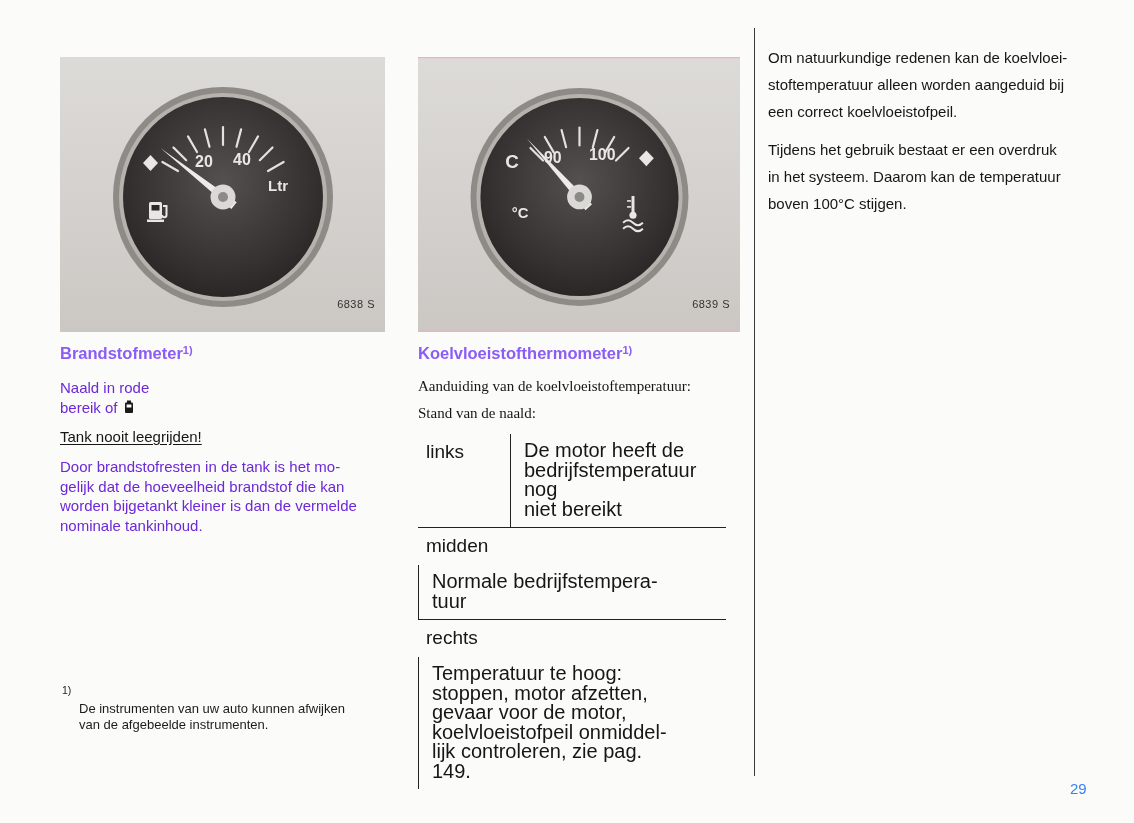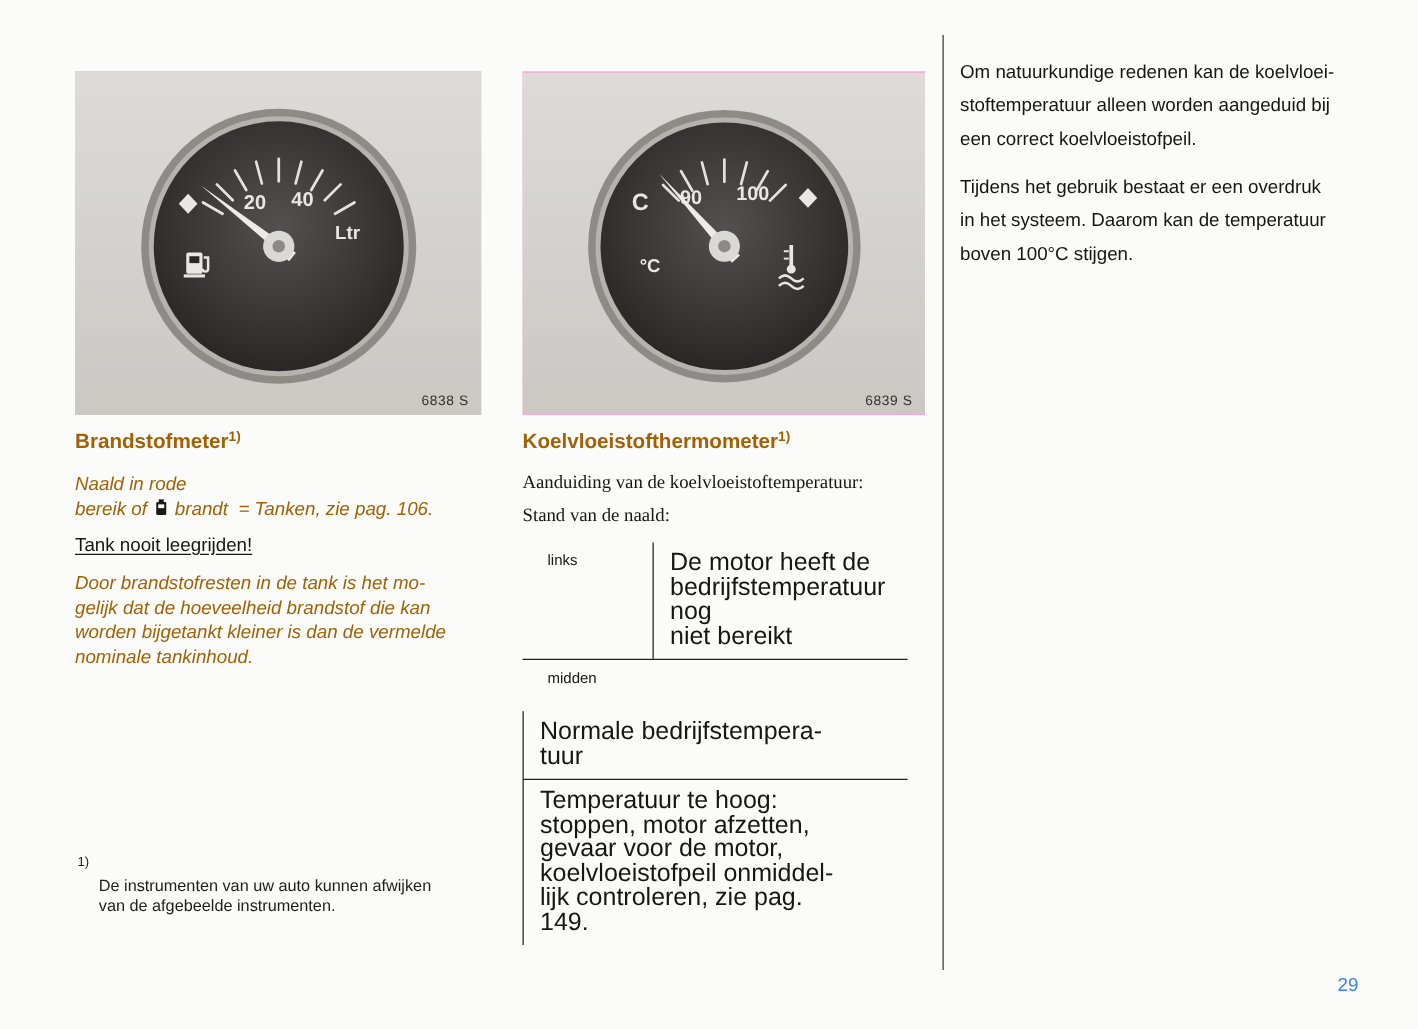--- a/index.html
+++ b/index.html
@@ -18,35 +18,35 @@
 
   .figure {
     position:relative;
     width:100%;
     height:275px;
     background:#f9a8d4;
   }
   .figure svg { display:block; width:100%; height:100%; }
   .figure-code {
     position:absolute;
-    right:10px; bottom:5px;
+    right:10px; bottom:22px;
     font-size:11px;
     color:#35322f;
     letter-spacing:0.5px;
   }
 
   h2.heading {
     margin:12px 0 15px 0;
     font-size:16.5px;
     font-weight:bold;
-    color:#a16207;
+    color:#8b5cf6;
   }
   .sup { font-size:11px; position:relative; top:-5px; font-weight:bold; }
 
-  .body-text { font-size:15px; line-height:19.5px; color:#a16207;font-style:italic; }
+  .body-text { font-size:15px; line-height:19.5px; color:#6d28d9; }
   .pre { white-space:pre-line; }
   .prewrap { white-space:pre-wrap; }
 
   .line2 { display:flex; align-items:center; }
   .fuel-glyph { display:inline-block; margin:0 2px; position:relative; top:1px; }
 
   .warning {
     margin:11px 0 12px 0;
     font-size:15px;
     text-decoration:underline;
@@ -54,24 +54,23 @@
   }
 
   .intro { font-size:15px; margin-bottom:9px;font-family:Liberation Serif, serif; }
   .intro2 { margin-bottom:12px;margin-top:10px; }
 
   .needle-table { width:308px; margin-top:2px; }
   .ntable-row { display:flex; }
   .ntable-row + .ntable-row { border-top:1.5px solid #222;flex-direction:column; }
   .ntable-term {
     width:92px;
-    padding:7px 4px 20px 8px;
-    font-size:12px;
+    padding:7px 4px 8px 8px;
+    font-size:19px;
     flex:none;
-    margin-left:12px;
   }
   .ntable-desc {
     flex:1;
     border-left:1.5px solid #222;
     padding:7px 0 8px 13px;
     font-size:20px;
     line-height:19.5px;
   }
 
   .right-para { font-size:15px; line-height:27px; margin-bottom:11px; }
@@ -162,21 +161,20 @@
   <div class="body-text">Naald in rode</div>
   <div class="body-text line2">
     <span class="prewrap">bereik of </span>
     <span class="fuel-glyph">
       <svg width="10" height="14" viewBox="0 0 10 14">
         <rect x="3" y="0.5" width="4" height="2.5" fill="#1a1a1a"></rect>
         <rect x="1" y="2.5" width="8" height="10.5" rx="1" fill="#1a1a1a"></rect>
         <rect x="2.6" y="4.5" width="4.8" height="3" fill="#fff"></rect>
       </svg>
     </span>
-    <span class="prewrap"> brandt  = Tanken, zie pag. 106.</span>
   </div>
 
   <div class="warning">Tank nooit leegrijden!</div>
 
   <div class="body-text pre">Door brandstofresten in de tank is het mo-
 gelijk dat de hoeveelheid brandstof die kan
 worden bijgetankt kleiner is dan de vermelde
 nominale tankinhoud.</div>
 </div>
 
@@ -240,20 +238,21 @@
       <div class="ntable-desc pre">De motor heeft de
 bedrijfstemperatuur nog
 niet bereikt</div>
     </div>
     <div class="ntable-row">
       <div class="ntable-term">midden</div>
       <div class="ntable-desc pre">Normale bedrijfstempera-
 tuur</div>
     </div>
     <div class="ntable-row">
+      <div class="ntable-term">rechts</div>
       <div class="ntable-desc pre">Temperatuur te hoog:
 stoppen, motor afzetten,
 gevaar voor de motor,
 koelvloeistofpeil onmiddel-
 lijk controleren, zie pag.
 149.</div>
     </div>
   </div>
 </div>
 

